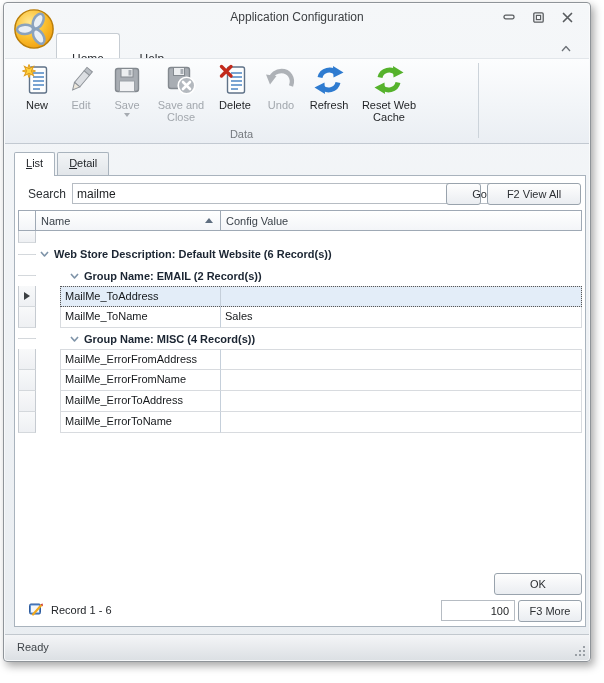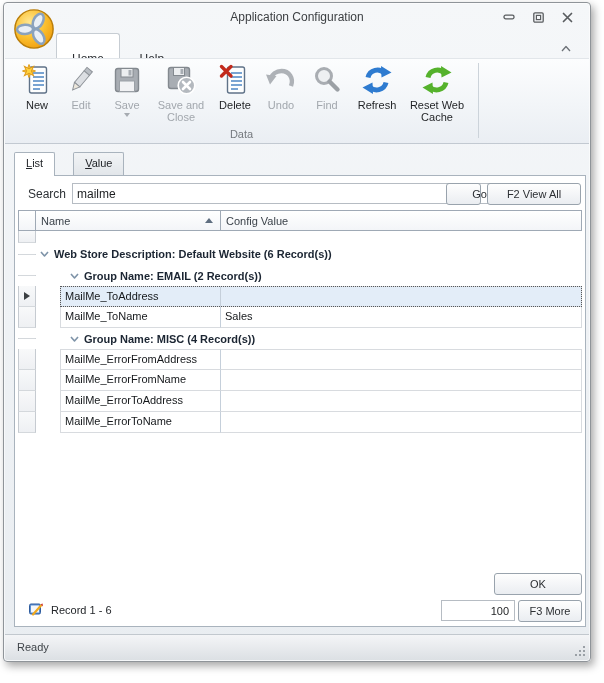--- a/index.html
+++ b/index.html
@@ -34,21 +34,21 @@
   .rbtn { display:flex; flex-direction:column; align-items:center; padding:2px 3px; margin:0 1px; border-radius:3px; }
   .ricon { width:32px; height:32px; display:block; }
   .rlabel { font-size:11px; line-height:12px; text-align:center; margin-top:3px; color:#1f2124; }
   .rbtn.disabled .rlabel { color:#a2a7ad; }
   .w40{width:42px;} .w44{width:46px;} .w56{width:58px;} .w48{width:50px;} .w64{width:66px;}
   .dd { margin-top:2px; width:0; height:0; border-left:3px solid transparent; border-right:3px solid transparent; border-top:4px solid #a6abb1; }
   .rsep { position:absolute; left:473px; top:4px; bottom:5px; width:1px; background:#ccd3da; }
   .rgrouplabel { position:absolute; bottom:3px; left:0; width:473px; text-align:center; font-size:11px; color:#75797e; }
 
   
-  .viewtabs { position:absolute; left:10px; top:149px; z-index:3; display:flex;gap:16px; }
+  .viewtabs { position:absolute; left:10px; top:149px; z-index:3; display:flex; }
   .vtab { font-size:11px; color:#23262a; padding:4px 11px 5px 11px; border:1px solid #a9b3bd; border-bottom:none;
     border-radius:2px 2px 0 0; background:linear-gradient(#f2f4f6,#e2e6ea); margin-right:2px; height:23px; }
   .vtab.active { background:#ffffff; height:24px; position:relative; top:0px; }
   .vlbl { display:block; }
   .vlbl::first-letter { text-decoration:underline; }
 
   
   .panel { position:absolute; left:10px; top:172px; width:572px; height:452px;
     background:#ffffff; border:1px solid #a9b3bd; }
 
@@ -236,29 +236,20 @@
       <div class="rbtn w40 disabled">
         <span class="ricon">
           <svg width="32" height="32" viewBox="0 0 32 32">
             <path d="M26 22 C29 14 24 7 16.5 7 C11 7 7 10.5 5.5 14.5" fill="none" stroke="#aeb2b7" stroke-width="4.4"></path>
             <polygon points="1,10.5 11.5,12 5,20.5" fill="#aeb2b7"></polygon>
           </svg>
         </span>
         <span class="rlabel">Undo</span>
       </div>
 
-      <div class="rbtn w44 disabled">
-        <span class="ricon">
-          <svg width="32" height="32" viewBox="0 0 32 32">
-            <circle cx="13" cy="12" r="7.5" fill="#eef0f2" stroke="#a9adb2" stroke-width="3"></circle>
-            <line x1="18.5" y1="17.5" x2="26.5" y2="25.5" stroke="#9ba0a5" stroke-width="4.4" stroke-linecap="round"></line>
-          </svg>
-        </span>
-        <span class="rlabel">Find</span>
-      </div>
 
       <div class="rbtn w48">
         <span class="ricon">
           <svg width="32" height="32" viewBox="0 0 32 32">
             <path d="M7 13.5 A 9.5 9.5 0 0 1 23.5 9.5" fill="none" stroke="#2e7bd0" stroke-width="5"></path>
             <polygon points="20,2 30.5,8.5 20.5,13.5" fill="#2e7bd0"></polygon>
             <path d="M25 18.5 A 9.5 9.5 0 0 1 8.5 22.5" fill="none" stroke="#2e7bd0" stroke-width="5"></path>
             <polygon points="12,30 1.5,23.5 11.5,18.5" fill="#2e7bd0"></polygon>
           </svg>
         </span>
@@ -280,21 +271,21 @@
     </div>
     <div class="rsep"></div>
     <div class="rgrouplabel">Data</div>
   </div>
 
   <div class="viewtabs">
     <div class="vtab active">
         <span class="vlbl">List</span>
       </div>
     <div class="vtab">
-        <span class="vlbl">Value</span>
+        <span class="vlbl">Detail</span>
       </div>
   </div>
 
   <div class="panel">
 
     <span class="slabel">Search</span>
     <input class="sinput" value="mailme" style="">
     <button class="btn gobtn">Go</button>
     <button class="btn viewallbtn">F2 View All</button>
 

